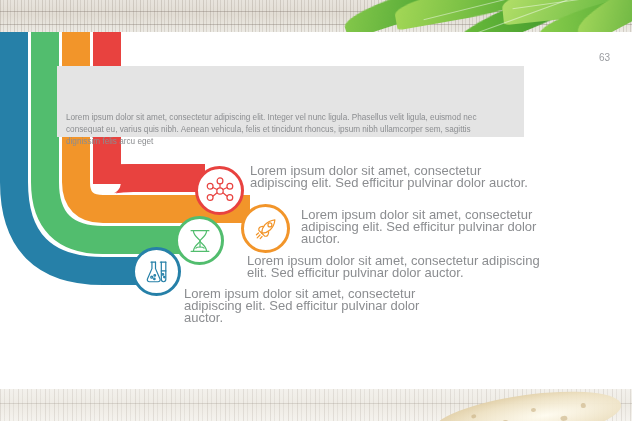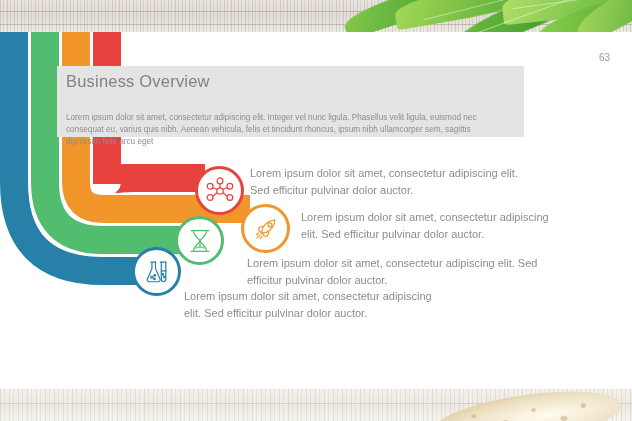--- a/index.html
+++ b/index.html
@@ -157,22 +157,22 @@
     background: #ffffff;
     box-sizing: border-box;
     display: flex;
     align-items: center;
     justify-content: center;
   }
 
   
   .item-text {
     position: absolute;
-    font-size: 11px;
-    line-height: 17px;
+    font-size: 13px;
+    line-height: 12px;
     color: #8b8d90;
   }
 
   .t1 { left: 250px; top: 165px; width: 290px; }
   .t2 { left: 301px; top: 209px; width: 250px; }
   .t3 { left: 247px; top: 255px; width: 300px; }
   .t4 { left: 184px; top: 288px; width: 265px; }
 </style>
 </head>
 <body>
@@ -203,21 +203,20 @@
     <path d="M 45 0 L 45 150 Q 45 208 103 208 L 184 208" fill="none" stroke="#52bd6e" stroke-width="28"></path>
 
     <path d="M 76 0 L 76 150 Q 76 177 103 177 L 250 177" fill="none" stroke="#f2952a" stroke-width="28"></path>
 
     <path d="M 107 0 L 107 150 Q 107 146 134 146 L 205 146" fill="none" stroke="#e8423f" stroke-width="28"></path>
 
     <path d="M 107 0 L 107 152 Q 107 146 133 146 L 205 146" fill="none" stroke="#e8423f" stroke-width="28"></path>
   </svg>
 
   <div class="title-card"></div>
-  <div class="title-text">Business Overview</div>
   <div class="title-body">Lorem ipsum dolor sit amet, consectetur adipiscing elit. Integer vel nunc ligula. Phasellus velit ligula, euismod nec consequat eu, varius quis nibh. Aenean vehicula, felis et tincidunt rhoncus, ipsum nibh ullamcorper sem, sagittis dignissim felis arcu eget</div>
 
   <div class="page-number">63</div>
 
   <div class="icon-circle" style="left:195px; top:166px; width:49px; height:49px; border:3px solid #e8423f;">
     <svg width="30" height="30" viewBox="0 0 32 32">
       <g fill="none" stroke="#e8423f" stroke-width="1.3">
         <circle cx="16" cy="16" r="3.4"></circle>
         <circle cx="16" cy="5.2" r="3.1"></circle>
         <circle cx="26.5" cy="11" r="3.1"></circle>

